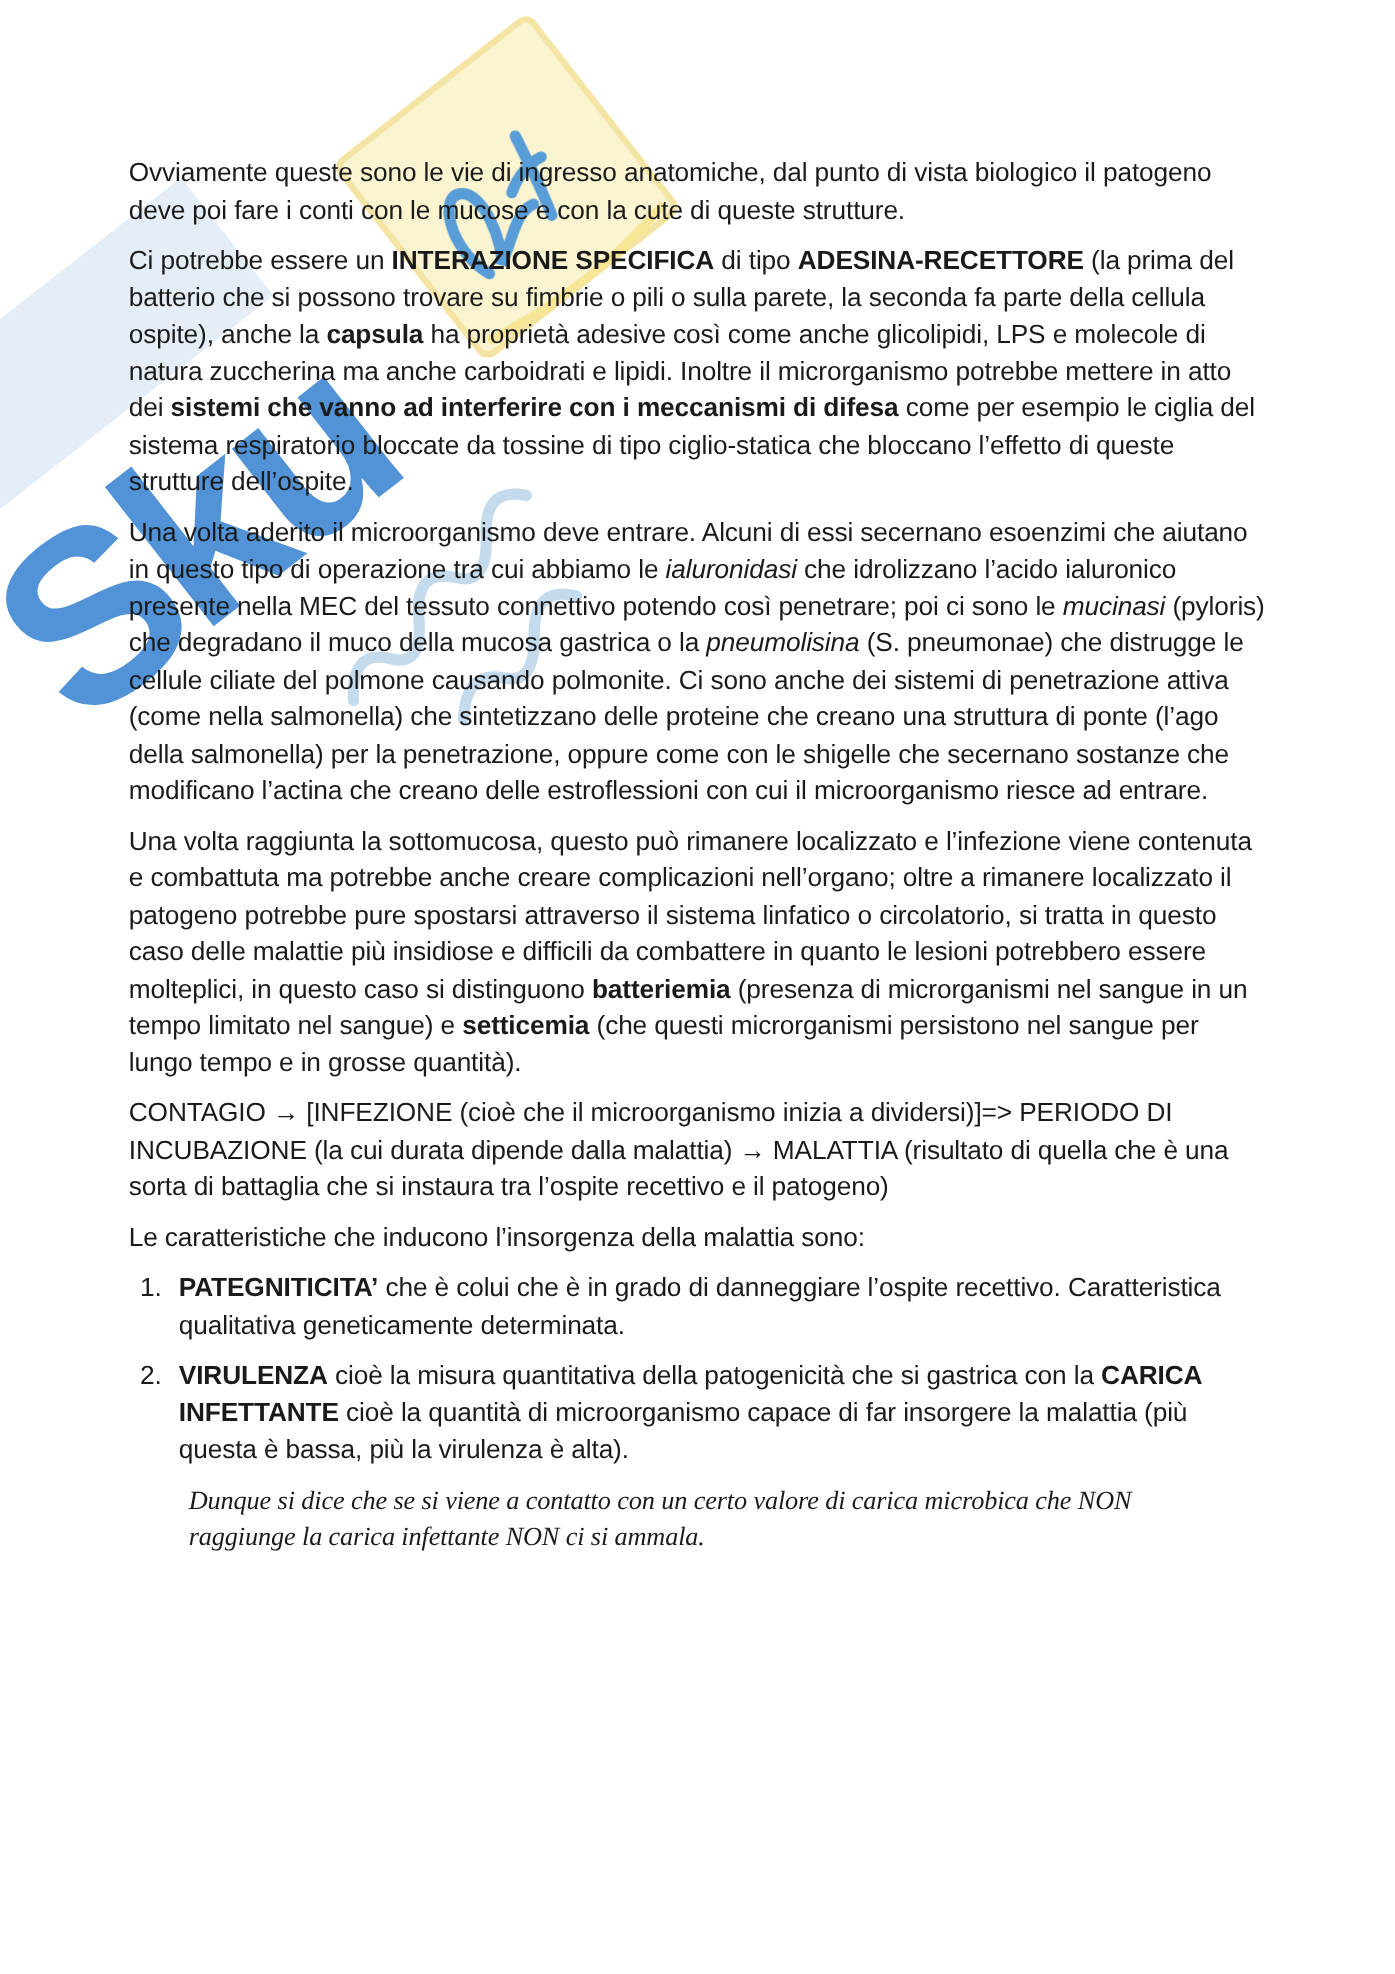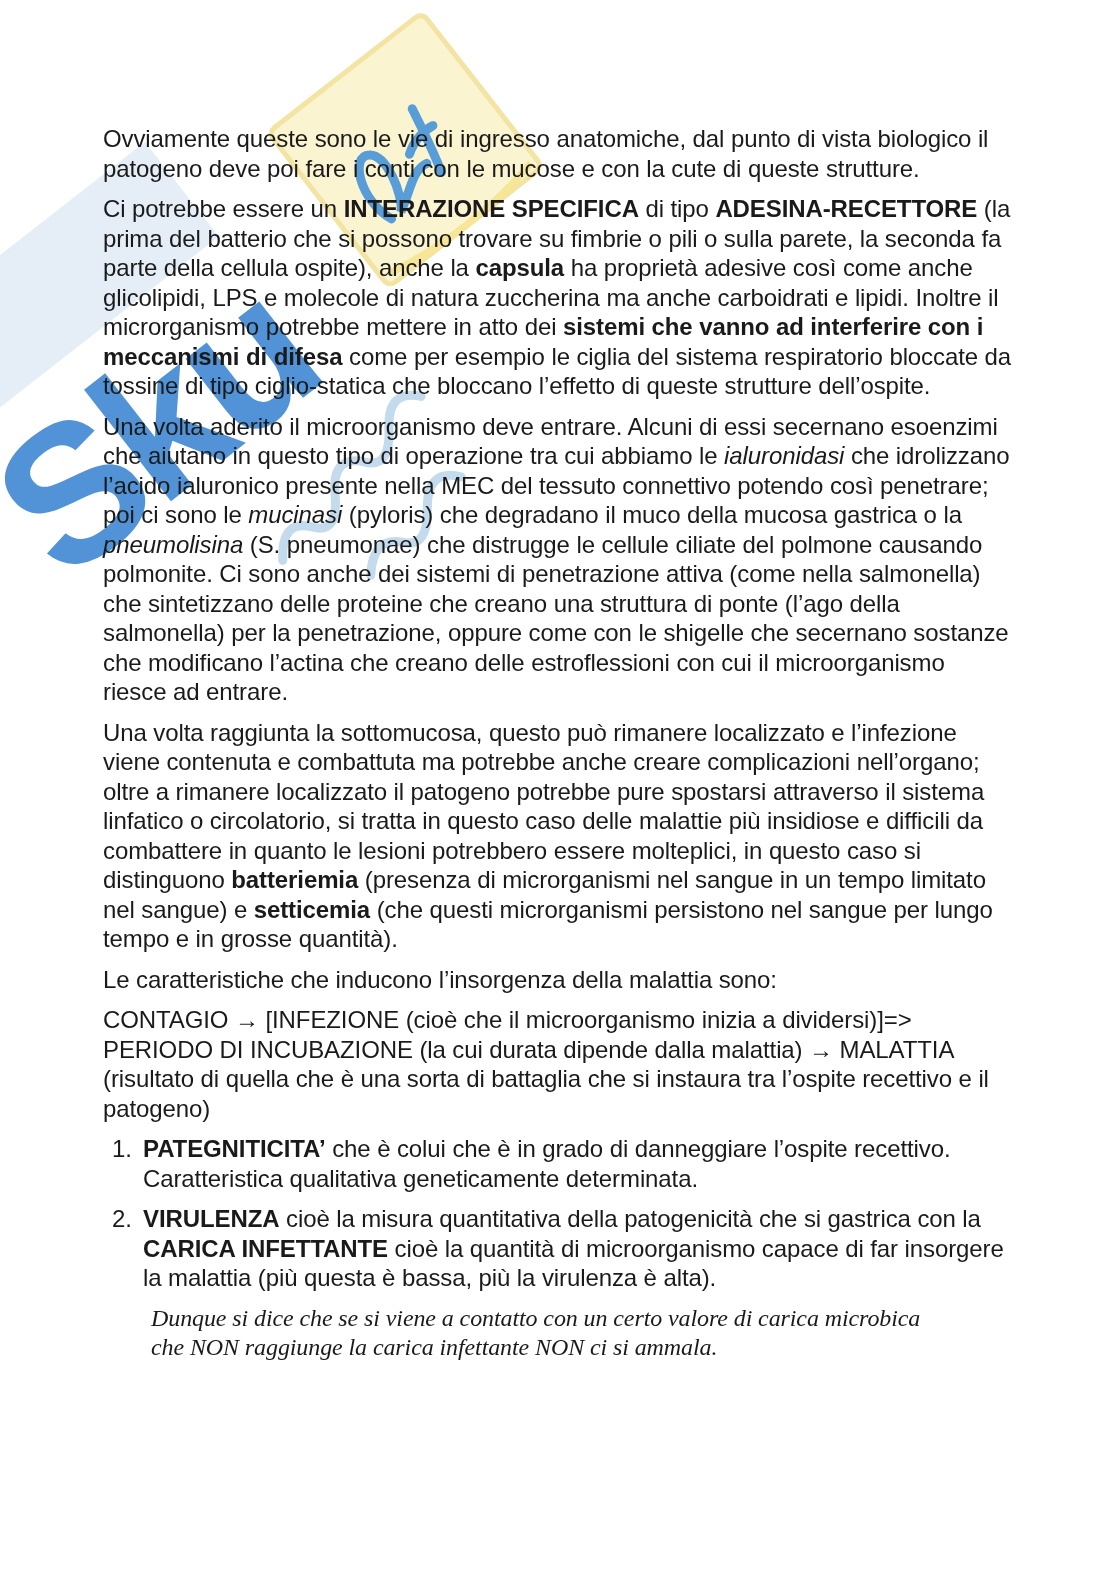--- a/index.html
+++ b/index.html
@@ -18,21 +18,21 @@
     top: 0;
     z-index: 0;
     pointer-events: none;
   }
   .content {
     position: absolute;
     left: 103px;
     top: 124px;
     width: 910px;
     z-index: 1;
-    font-size: 24px;
+    font-size: 21px;
     line-height: 29.5px;
     letter-spacing: -0.1px;
   }
   .par { margin: 0 0 11px 0; }
   .b { font-weight: bold; }
   .i { font-style: italic; }
   .list { margin: 0; }
   .li { display: flex; margin: 0 0 11px 0; padding-left: 9px; }
   .li-num { width: 31px; flex: none; }
   .li-body { flex: 1; }
@@ -69,23 +69,23 @@
     <p class="par"><span>Ovviamente queste sono le vie di ingresso anatomiche, dal punto di vista biologico il patogeno deve poi fare i conti con le mucose e con la cute di queste strutture.</span></p>
 
 
     <p class="par"><span>Ci potrebbe essere un </span><span class="b">INTERAZIONE SPECIFICA</span><span> di tipo </span><span class="b">ADESINA-RECETTORE</span><span> (la prima del batterio che si possono trovare su fimbrie o pili o sulla parete, la seconda fa parte della cellula ospite), anche la </span><span class="b">capsula</span><span> ha proprietà adesive così come anche glicolipidi, LPS e molecole di natura zuccherina ma anche carboidrati e lipidi. Inoltre il microrganismo potrebbe mettere in atto dei </span><span class="b">sistemi che vanno ad interferire con i meccanismi di difesa</span><span> come per esempio le ciglia del sistema respiratorio bloccate da tossine di tipo ciglio-statica che bloccano l’effetto di queste strutture dell’ospite.</span></p>
 
     <p class="par"><span>Una volta aderito il microorganismo deve entrare. Alcuni di essi secernano esoenzimi che aiutano in questo tipo di operazione tra cui abbiamo le </span><span class="i">ialuronidasi</span><span> che idrolizzano l’acido ialuronico presente nella MEC del tessuto connettivo potendo così penetrare; poi ci sono le </span><span class="i">mucinasi</span><span> (pyloris) che degradano il muco della mucosa gastrica o la </span><span class="i">pneumolisina</span><span> (S. pneumonae) che distrugge le cellule ciliate del polmone causando polmonite. Ci sono anche dei sistemi di penetrazione attiva (come nella salmonella) che sintetizzano delle proteine che creano una struttura di ponte (l’ago della salmonella) per la penetrazione, oppure come con le shigelle che secernano sostanze che modificano l’actina che creano delle estroflessioni con cui il microorganismo riesce ad entrare.</span></p>
 
     <p class="par"><span>Una volta raggiunta la sottomucosa, questo può rimanere localizzato e l’infezione viene contenuta e combattuta ma potrebbe anche creare complicazioni nell’organo; oltre a rimanere localizzato il patogeno potrebbe pure spostarsi attraverso il sistema linfatico o circolatorio, si tratta in questo caso delle malattie più insidiose e difficili da combattere in quanto le lesioni potrebbero essere molteplici, in questo caso si distinguono </span><span class="b">batteriemia</span><span> (presenza di microrganismi nel sangue in un tempo limitato nel sangue) e </span><span class="b">setticemia</span><span> (che questi microrganismi persistono nel sangue per lungo tempo e in grosse quantità).</span></p>
 
 
+    <p class="par"><span>CONTAGIO → [INFEZIONE (cioè che il microorganismo inizia a dividersi)]=&gt; PERIODO DI INCUBAZIONE (la cui durata dipende dalla malattia) → MALATTIA (risultato di quella che è una sorta di battaglia che si instaura tra l’ospite recettivo e il patogeno)</span></p>
+
     <p class="par"><span>Le caratteristiche che inducono l’insorgenza della malattia sono:</span></p>
-
-    <p class="par"><span>CONTAGIO → [INFEZIONE (cioè che il microorganismo inizia a dividersi)]=&gt; PERIODO DI INCUBAZIONE (la cui durata dipende dalla malattia) → MALATTIA (risultato di quella che è una sorta di battaglia che si instaura tra l’ospite recettivo e il patogeno)</span></p>
 
     <div class="list">
       <div class="li">
         <span class="li-num">1.</span>
         <div class="li-body"><span class="b">PATEGNITICITA’</span><span> che è colui che è in grado di danneggiare l’ospite recettivo. Caratteristica qualitativa geneticamente determinata.</span></div>
       </div>
       <div class="li">
         <span class="li-num">2.</span>
         <div class="li-body"><span class="b">VIRULENZA</span><span> cioè la misura quantitativa della patogenicità che si gastrica con la </span><span class="b">CARICA INFETTANTE</span><span> cioè la quantità di microorganismo capace di far insorgere la malattia (più questa è bassa, più la virulenza è alta).</span></div>
       </div>

